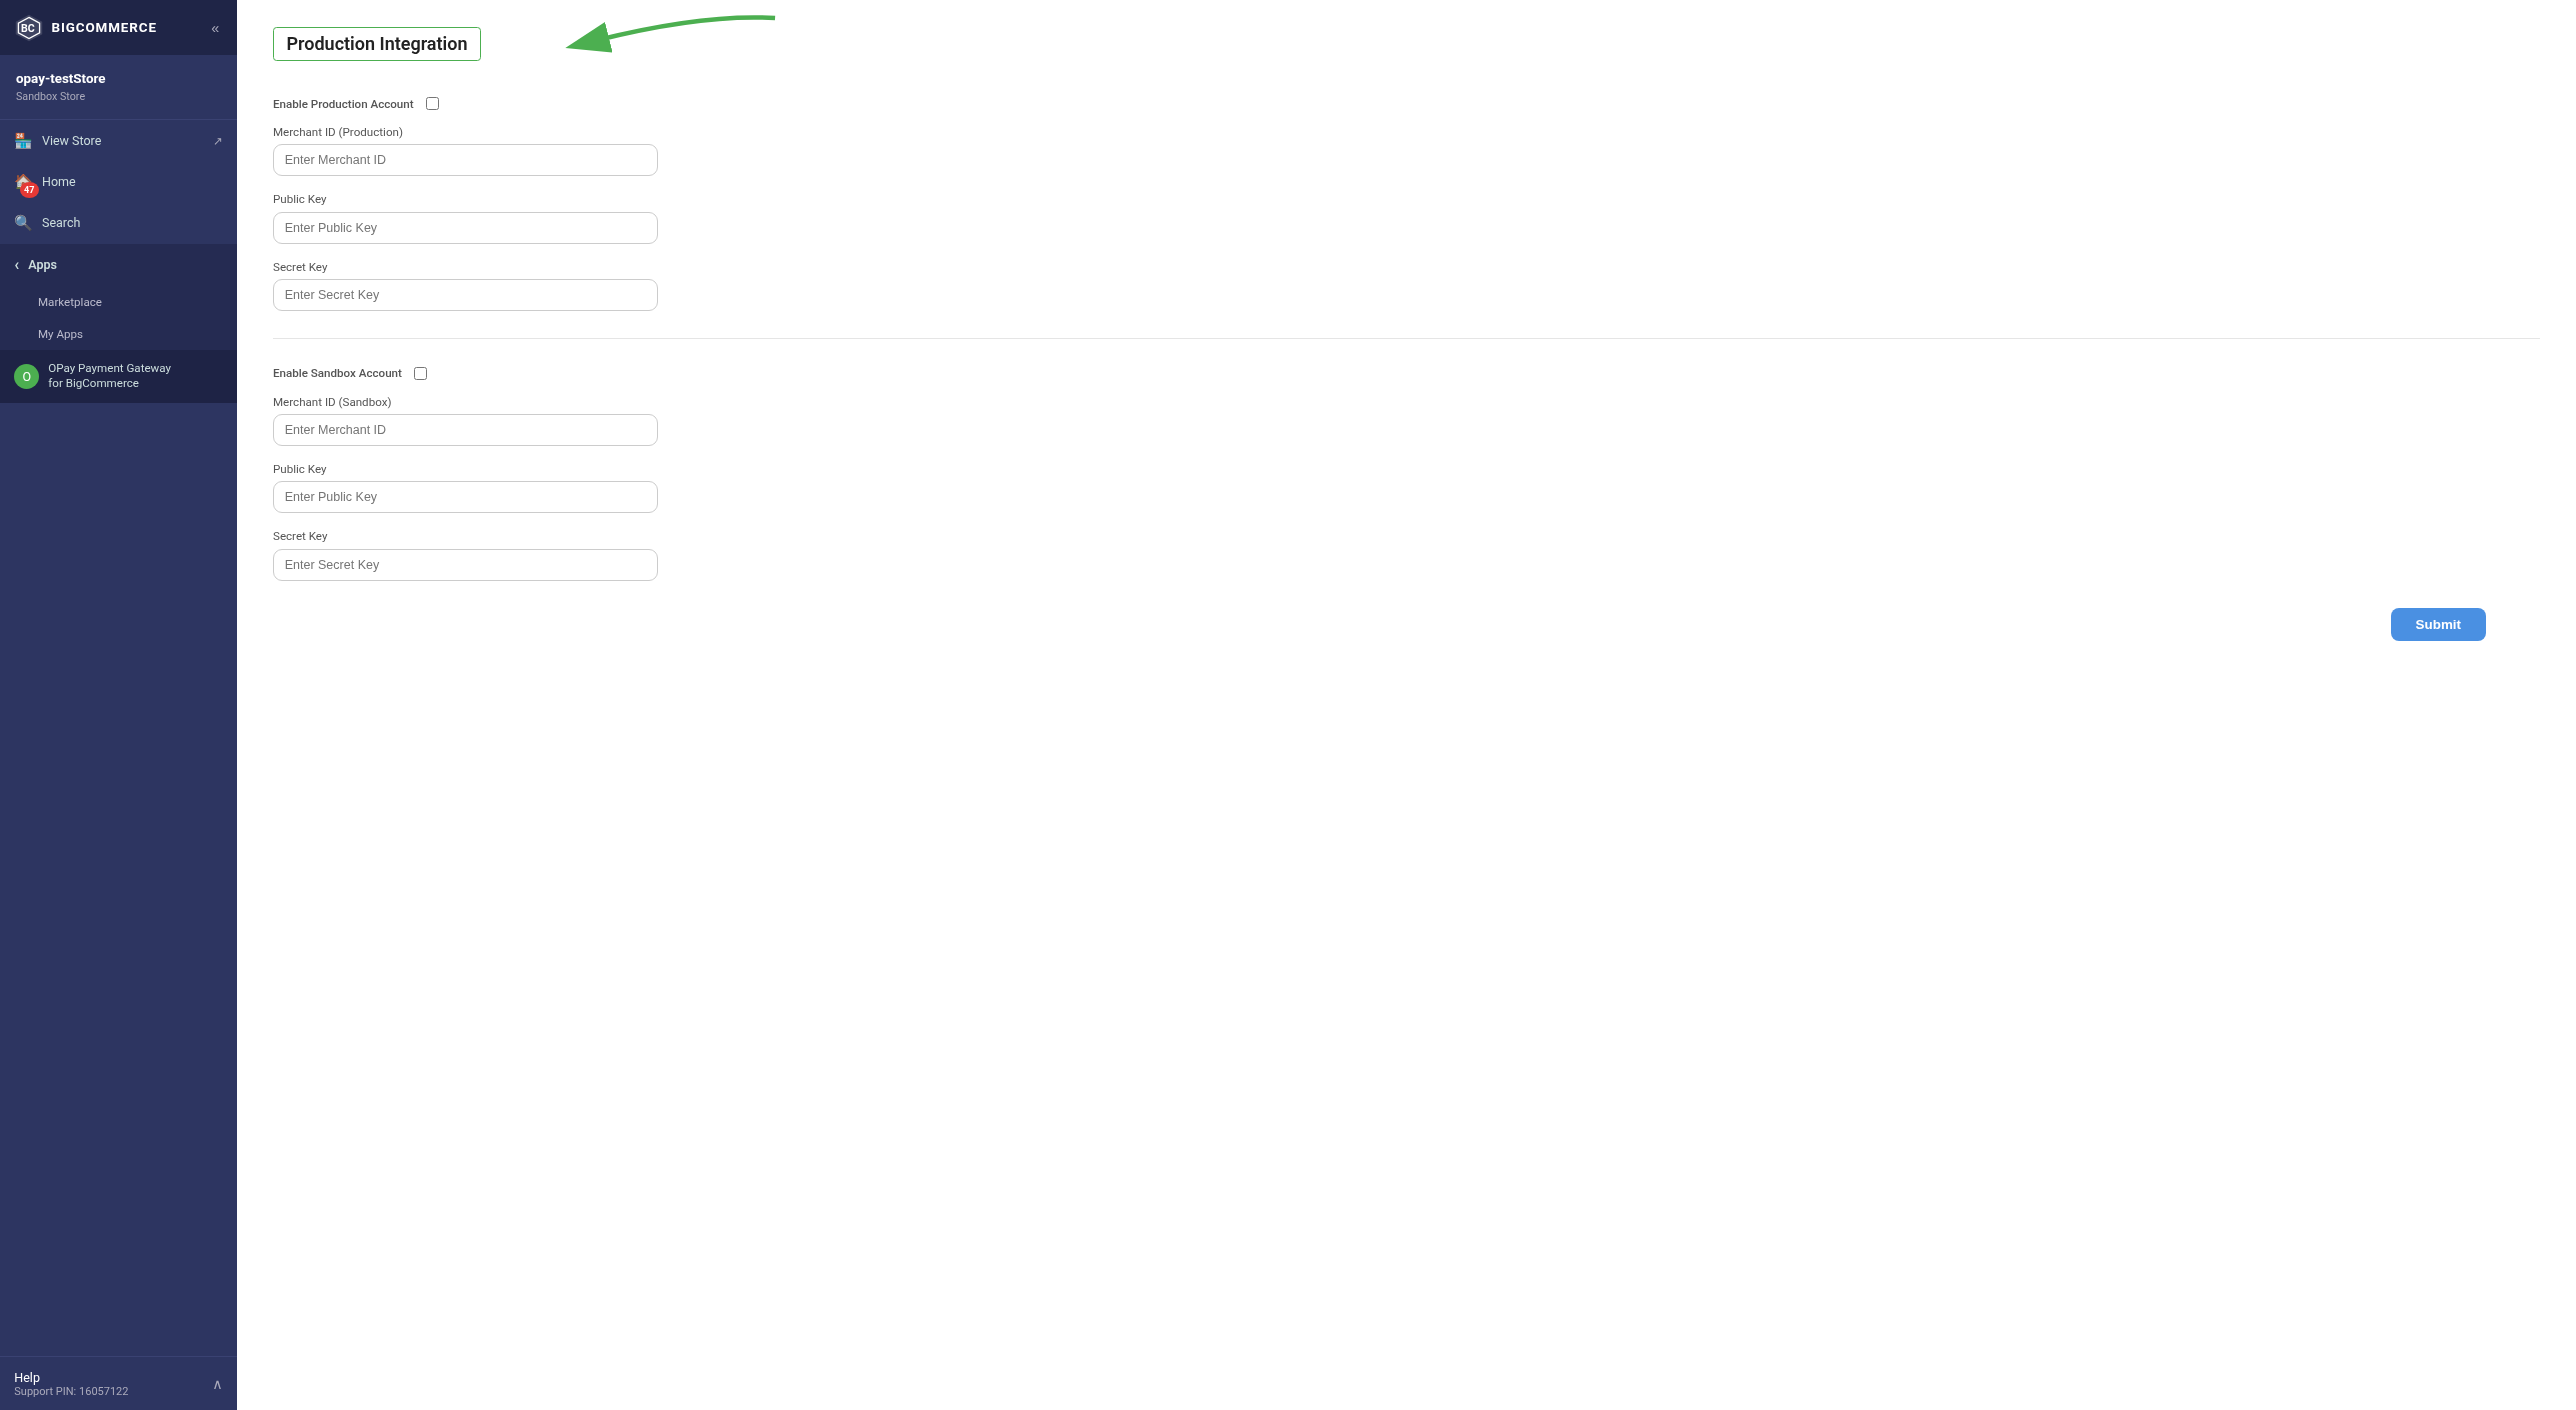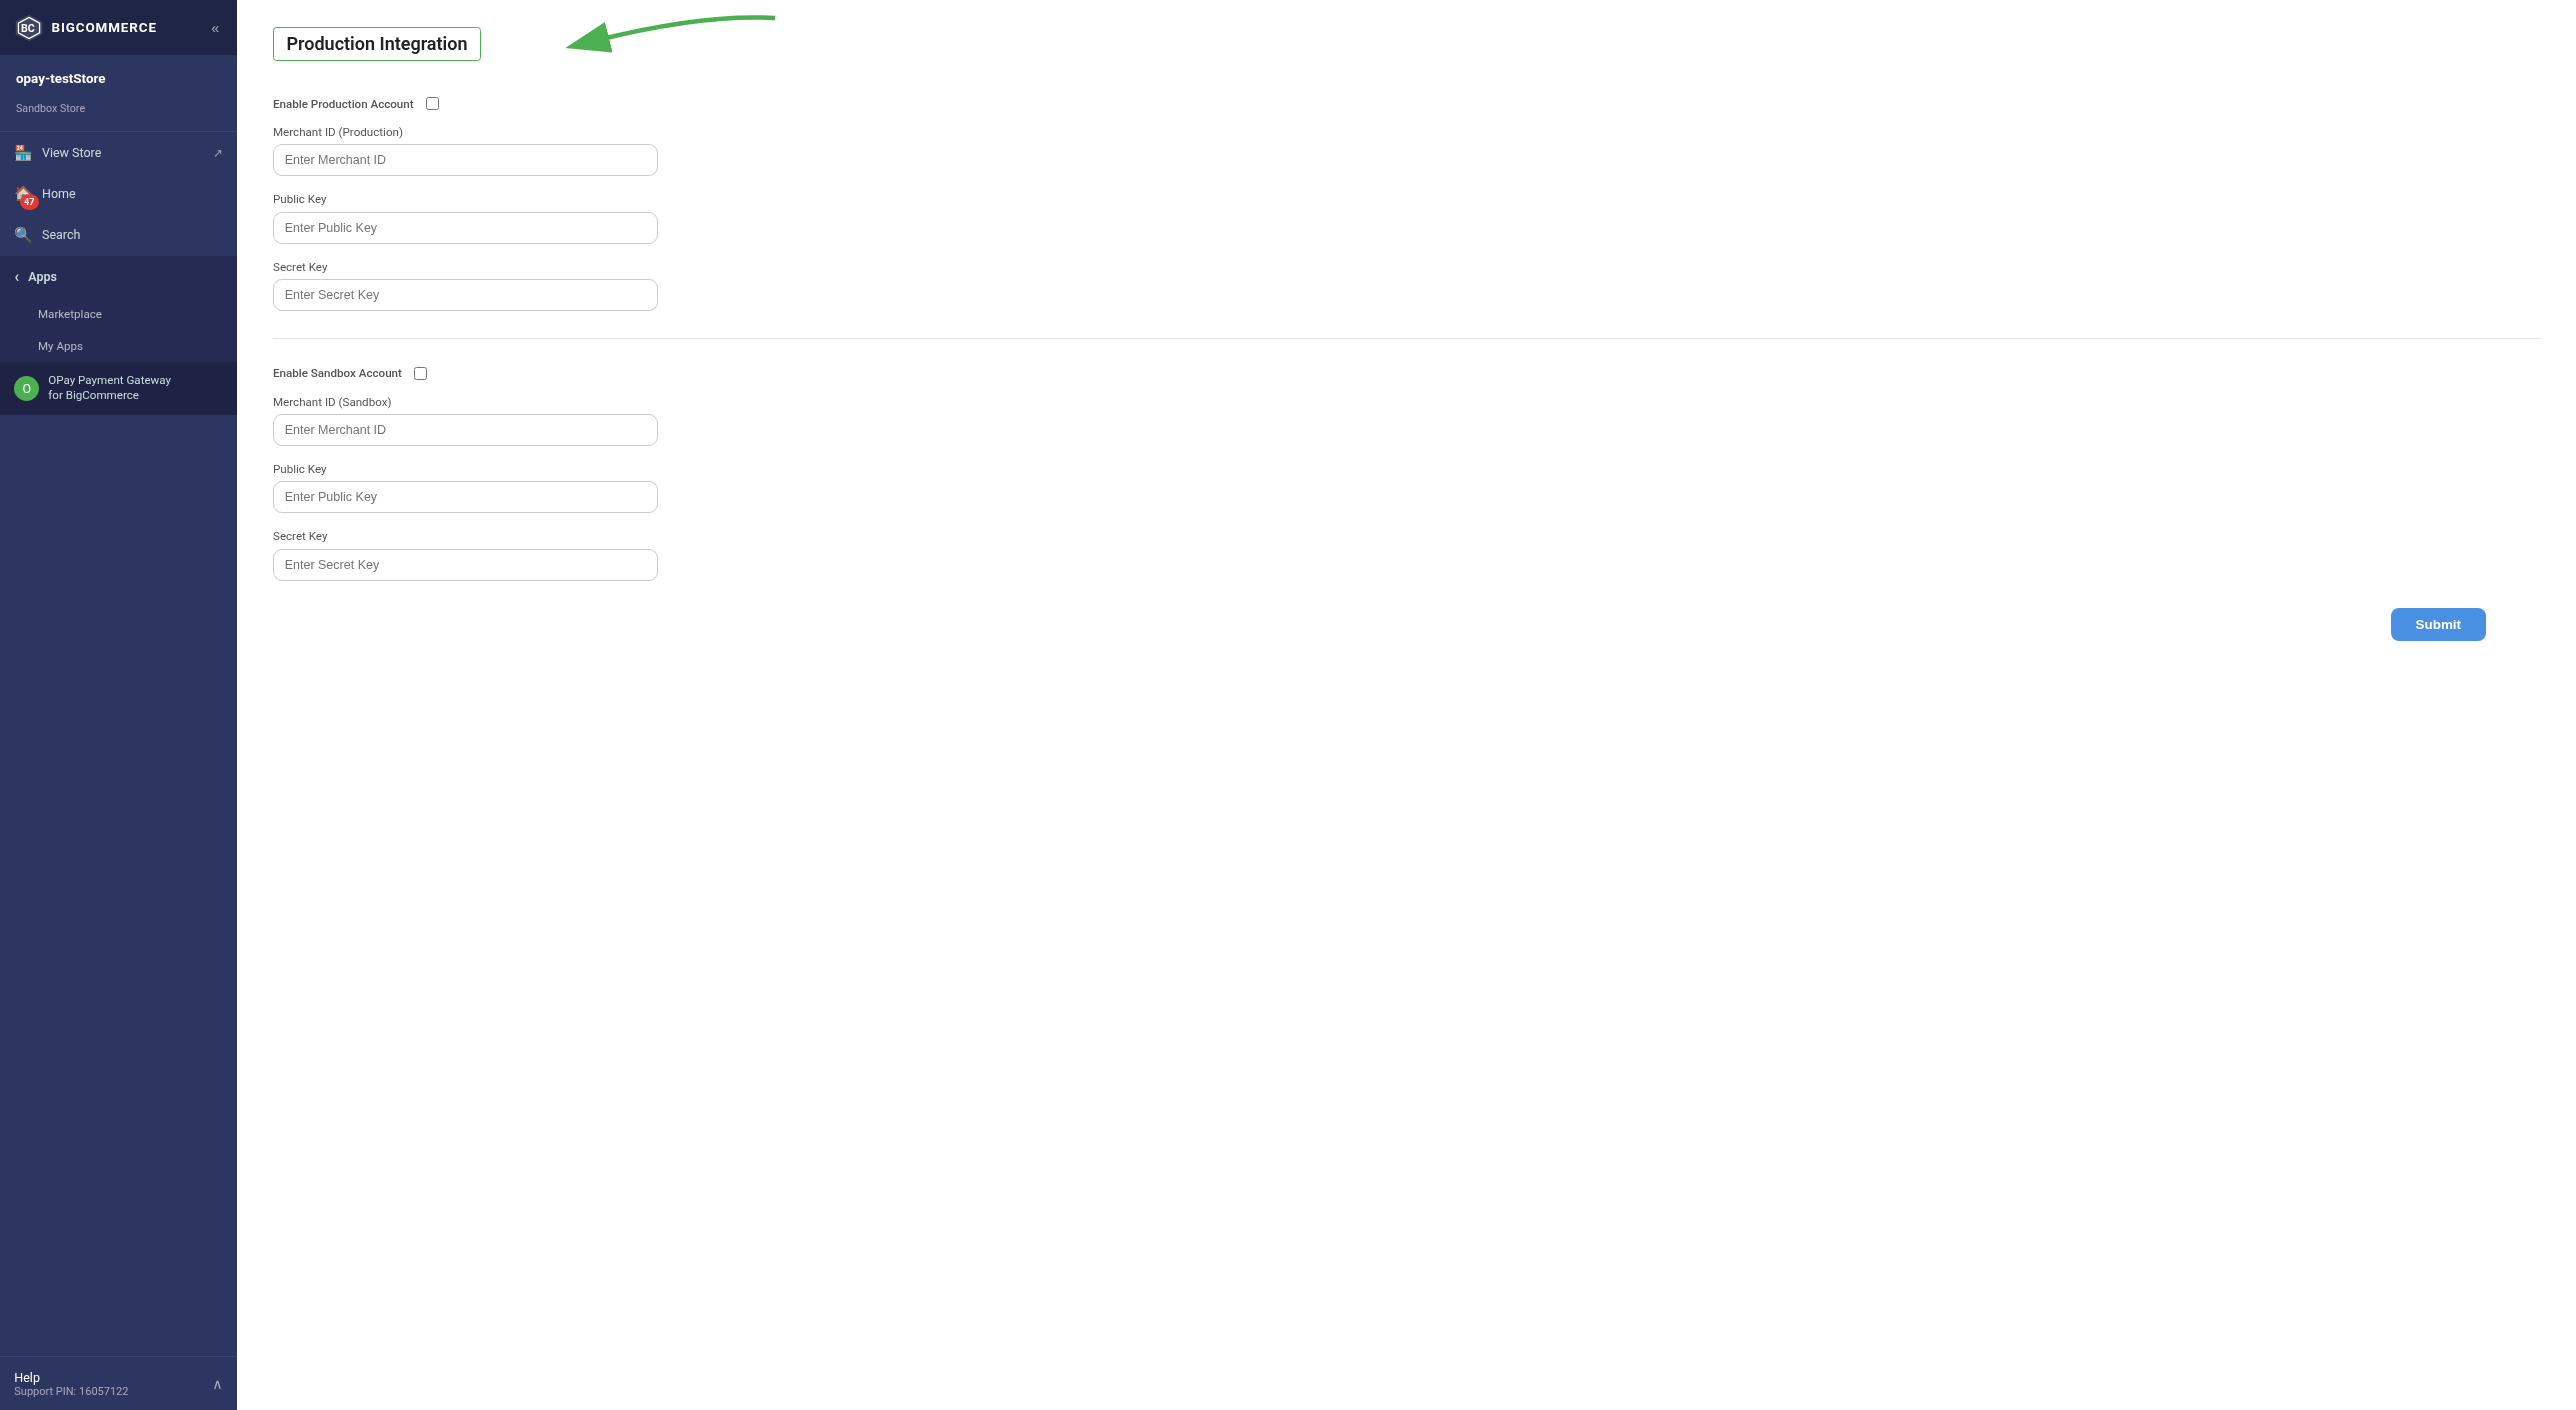--- a/index.html
+++ b/index.html
@@ -62,21 +62,21 @@
 
     .store-name {
       font-size: 13.4px;
       font-weight: 700;
       color: #fff;
     }
 
     .store-type {
       font-size: 10.7px;
       color: #aab;
-      margin-top: 16px;
+      margin-top: 4px;
     }
 
     .nav-item {
       display: flex;
       align-items: center;
       gap: 9px;
       padding: 11.6px 14.3px;
       color: #cdd;
       cursor: pointer;
       font-size: 12.5px;

